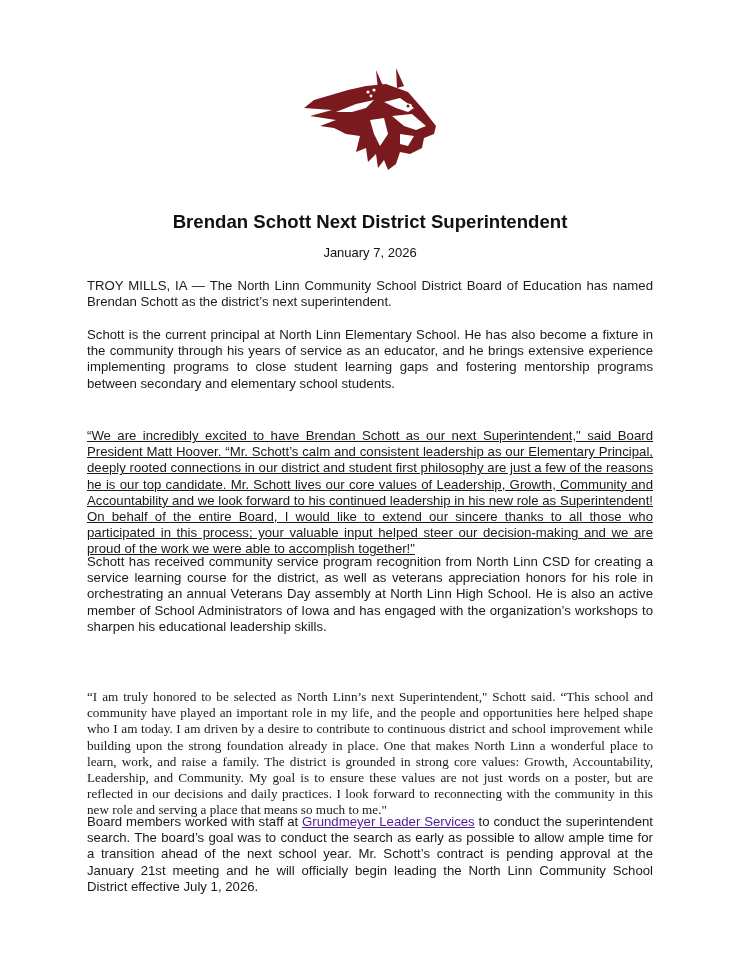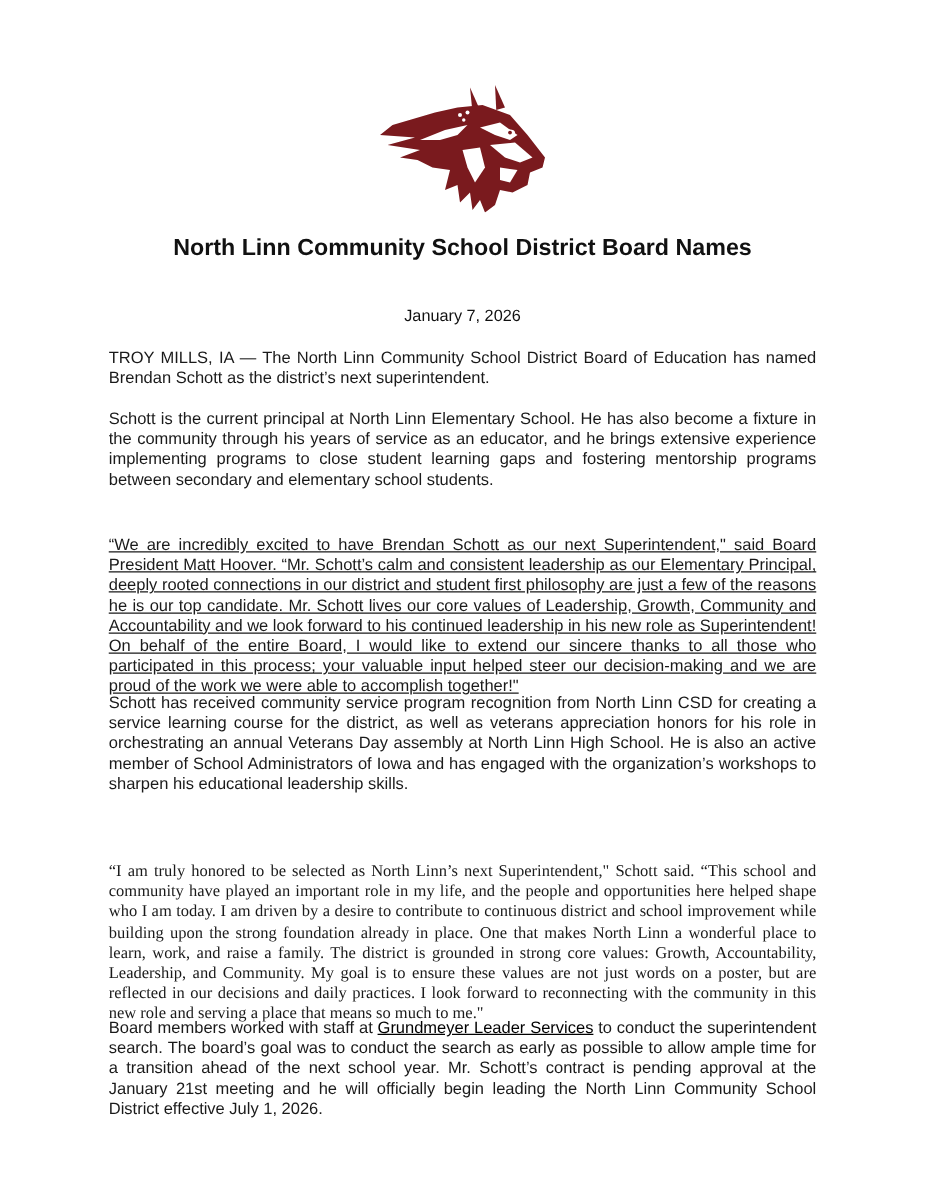--- a/index.html
+++ b/index.html
@@ -67,21 +67,21 @@
       margin: 0;
       color: #1a1a1a;
     }
     .p1 { top: 278px; }
     .p2 { top: 327px; }
     .p3 { top: 428px; text-decoration: underline; }
     .p4 { top: 554px; }
     .p5 { top: 689px; font-family: Liberation Serif, serif; }
     .p6 { top: 814px; }
     a.link {
-      color: #000000;
+      color: #4c1d95;
       text-decoration: underline;
     }
   </style>
 </head>
 <body>
 
 <div class="page">
 
   <div class="logo">
     <svg viewBox="0 0 150 102" xmlns="http://www.w3.org/2000/svg">
@@ -102,21 +102,22 @@
         <circle cx="112" cy="38" r="1.5" fill="#7a1a1e"></circle>
 
         <circle cx="72" cy="24" r="1.6" fill="#ffffff"></circle>
         <circle cx="78" cy="22" r="1.6" fill="#ffffff"></circle>
         <circle cx="75" cy="28" r="1.4" fill="#ffffff"></circle>
       </g>
     </svg>
   </div>
 
   <h1 class="headline">
-    <span>North Linn Community School District Board Names</span><br>
+    <br>
+    <span>Brendan Schott Next District Superintendent</span>
   </h1>
 
   <div class="dateline">January 7, 2026</div>
 
   <p class="body-text p2">Schott is the current principal at North Linn Elementary School. He has also become a fixture in the community through his years of service as an educator, and he brings extensive experience implementing programs to close student learning gaps and fostering mentorship programs between secondary and elementary school students.</p>
 
   <p class="body-text p1">TROY MILLS, IA — The North Linn Community School District Board of Education has named Brendan Schott as the district’s next superintendent.</p>
 
   <p class="body-text p3">“We are incredibly excited to have Brendan Schott as our next Superintendent," said Board President Matt Hoover. “Mr. Schott’s calm and consistent leadership as our Elementary Principal, deeply rooted connections in our district and student first philosophy are just a few of the reasons he is our top candidate. Mr. Schott lives our core values of Leadership, Growth, Community and Accountability and we look forward to his continued leadership in his new role as Superintendent!  On behalf of the entire Board, I would like to extend our sincere thanks to all those who participated in this process; your valuable input helped steer our decision-making and we are proud of the work we were able to accomplish together!"</p>
 

